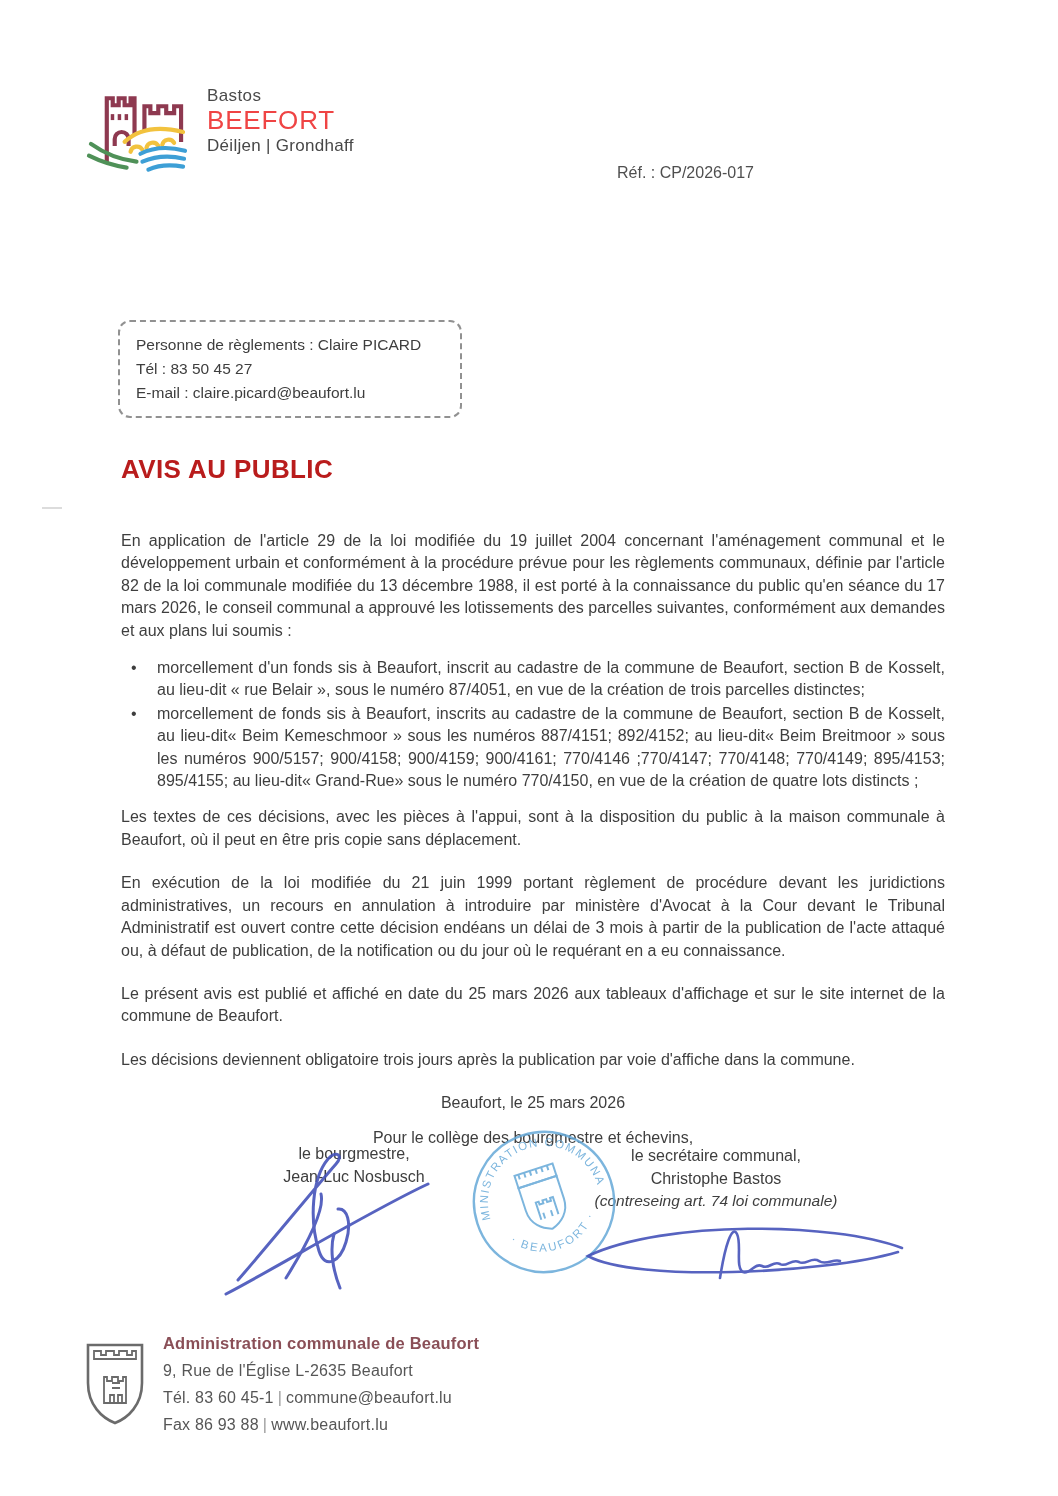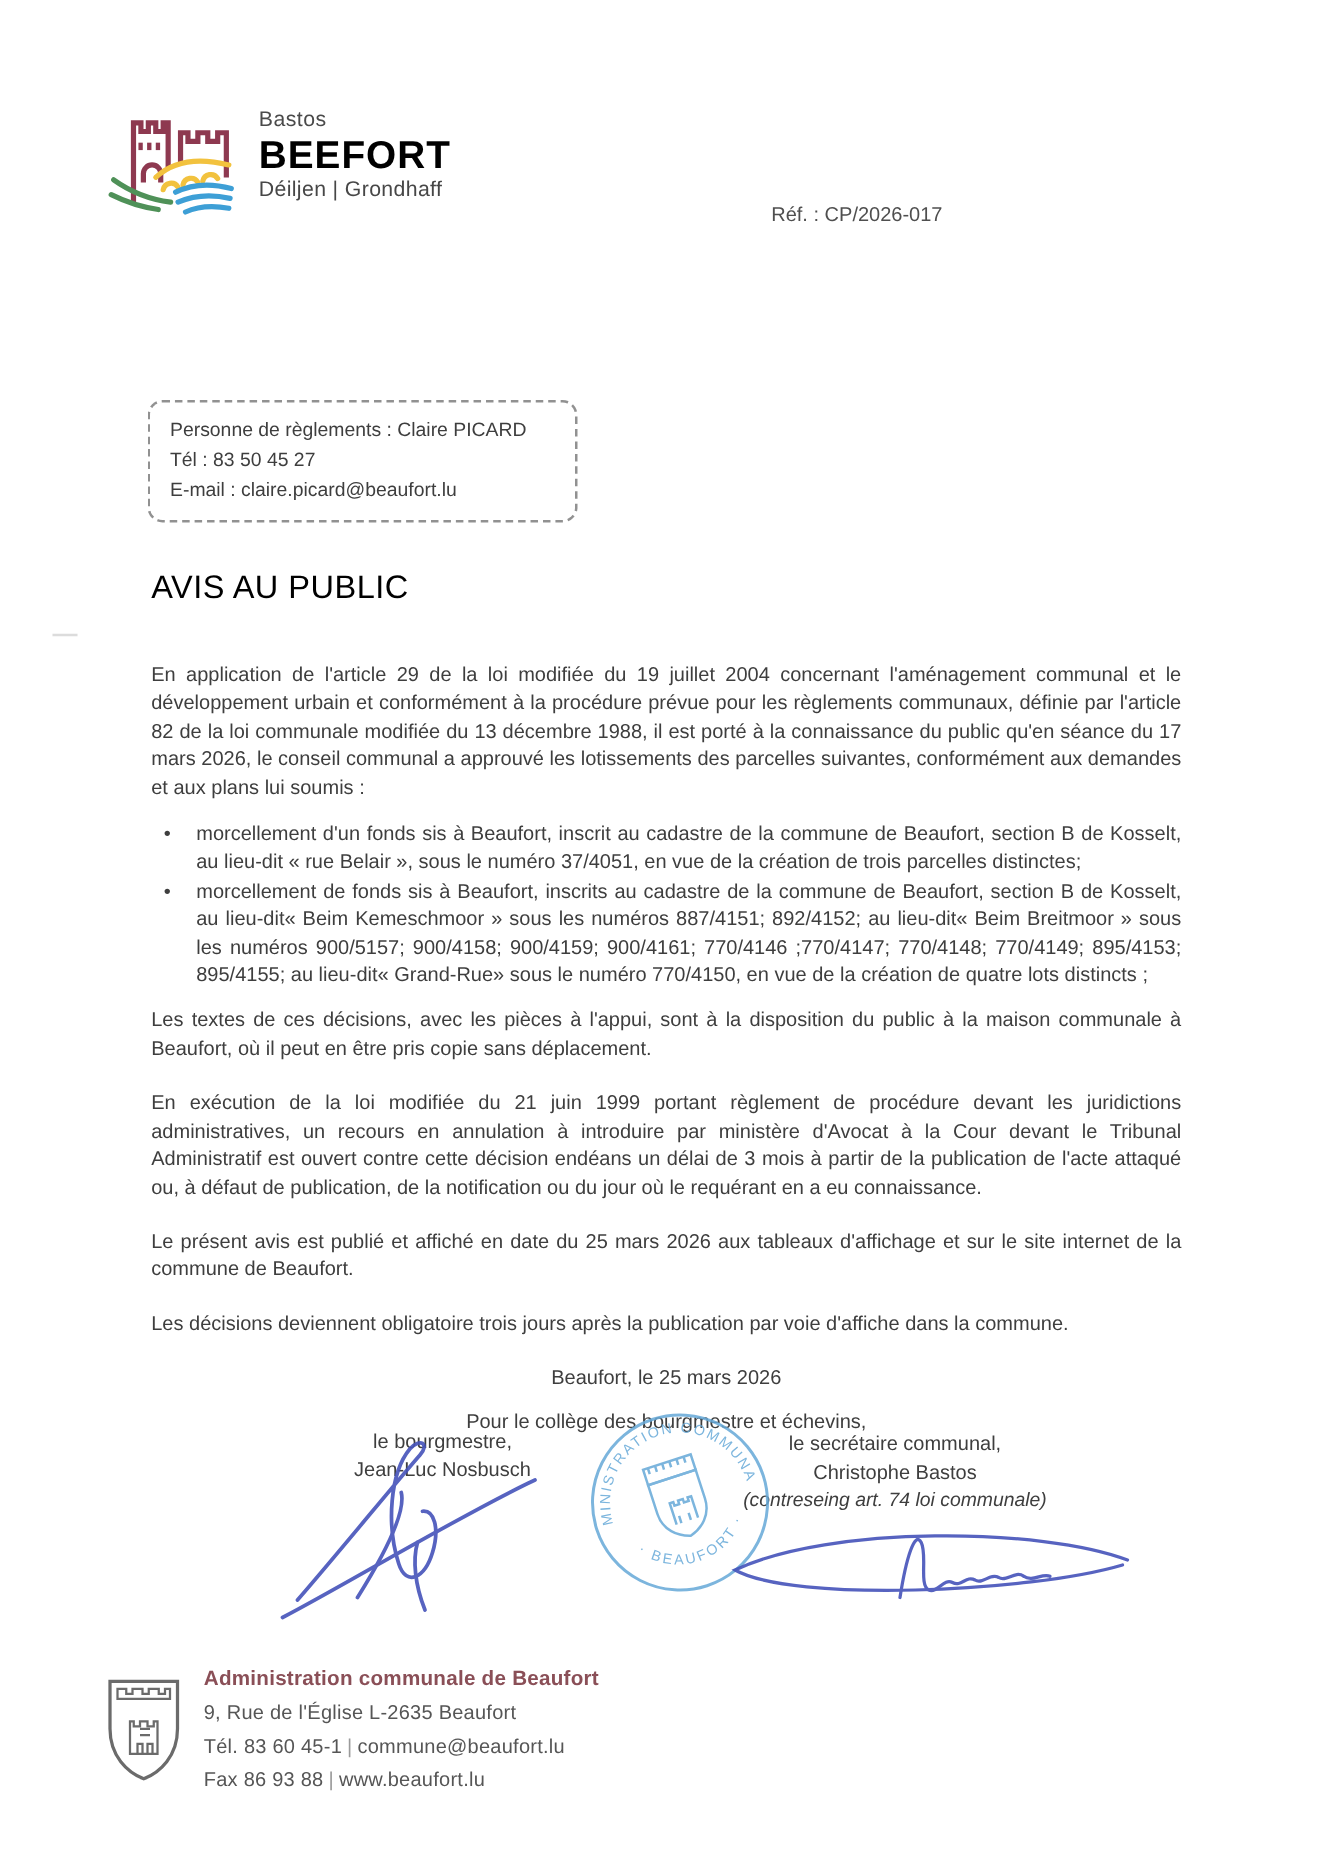--- a/index.html
+++ b/index.html
@@ -4,31 +4,31 @@
 <style>
   html,body{margin:0;padding:0;background:#ffffff;}
   .page{
     position:relative; width:1058px; height:1496px; background:#ffffff;
     font-family:"Liberation Sans", sans-serif; color:#3e3e3e; overflow:hidden;
   }
   
   .logo-block{position:absolute; left:85px; top:82px; display:flex; align-items:flex-start;}
   .logo-text{margin-left:18px; padding-top:4px;}
   .logo-gemeng{font-size:17px; color:#4a4a4a; letter-spacing:.4px;}
-  .logo-name{font-size:31px; font-weight:700; color:#000000; letter-spacing:.8px; line-height:1.15;}
+  .logo-name{font-size:26px; font-weight:400; color:#ef4444; letter-spacing:.8px; line-height:1.15;}
   .logo-sub{font-size:17px; color:#474747; letter-spacing:.3px;}
   .ref-line{position:absolute; left:617px; top:164px; font-size:16px; color:#4f4f4f;text-align:right;}
   
   .contact-box{
     position:absolute; left:118px; top:320px; width:308px;
     border:2px dashed #919191; border-radius:12px; padding:11px 16px;
     font-size:15.5px; line-height:1.55; color:#3e3e3e;
   }
   
-  .doc-title{position:absolute; left:121px; top:437px; font-size:26px; font-weight:400; color:#000000; letter-spacing:.4px;}
+  .doc-title{position:absolute; left:121px; top:437px; font-size:26px; font-weight:700; color:#b91c1c; letter-spacing:.4px;}
   .fold-mark{position:absolute; left:42px; top:507px; width:20px; height:2px; background:#cdcdcd; opacity:.7;}
   
   .doc-body{position:absolute; left:121px; top:530px; width:824px; font-size:16px; line-height:22.4px;}
   .doc-body p{margin:0 0 21px; text-align:justify;}
   ul.parcel-list{list-style:none; margin:-6px 0 14px; padding:0;}
   ul.parcel-list li{position:relative; padding-left:36px; text-align:justify; margin:0 0 1px;}
   ul.parcel-list li::before{content:"•"; position:absolute; left:10px; top:0; font-size:16px; color:#3e3e3e;}
   .center-line{text-align:center !important; margin:0 0 12px !important;}
   .date-line{margin-top:1px !important;}
   
@@ -93,21 +93,21 @@
     <div>Tél : 83 50 45 27</div>
     <div>E-mail : claire.picard@beaufort.lu</div>
   </div>
 
   <h1 class="doc-title">AVIS AU PUBLIC</h1>
   <div class="fold-mark"></div>
 
   <div class="doc-body">
     <p>En application de l'article 29 de la loi modifiée du 19 juillet 2004 concernant l'aménagement communal et le développement urbain et conformément à la procédure prévue pour les règlements communaux, définie par l'article 82 de la loi communale modifiée du 13 décembre 1988, il est porté à la connaissance du public qu'en séance du 17 mars 2026, le conseil communal a approuvé les lotissements des parcelles suivantes, conformément aux demandes et aux plans lui soumis :</p>
     <ul class="parcel-list">
-      <li>morcellement d'un fonds sis à Beaufort, inscrit au cadastre de la commune de Beaufort, section B de Kosselt, au lieu-dit « rue Belair », sous le numéro 37/4051, en vue de la création de trois parcelles distinctes;</li>
+      <li>morcellement d'un fonds sis à Beaufort, inscrit au cadastre de la commune de Beaufort, section B de Kosselt, au lieu-dit « rue Belair », sous le numéro 87/4051, en vue de la création de trois parcelles distinctes;</li>
       <li>morcellement de fonds sis à Beaufort, inscrits au cadastre de la commune de Beaufort, section B de Kosselt, au lieu-dit« Beim Kemeschmoor » sous les numéros 887/4151; 892/4152; au lieu-dit« Beim Breitmoor » sous les numéros 900/5157; 900/4158; 900/4159; 900/4161; 770/4146 ;770/4147; 770/4148; 770/4149; 895/4153; 895/4155; au lieu-dit« Grand-Rue» sous le numéro 770/4150, en vue de la création de quatre lots distincts ;</li>
     </ul>
     <p>Les textes de ces décisions, avec les pièces à l'appui, sont à la disposition du public à la maison communale à Beaufort, où il peut en être pris copie sans déplacement.</p>
     <p>En exécution de la loi modifiée du 21 juin 1999 portant règlement de procédure devant les juridictions administratives, un recours en annulation à introduire par ministère d'Avocat à la Cour devant le Tribunal Administratif est ouvert contre cette décision endéans un délai de 3 mois à partir de la publication de l'acte attaqué ou, à défaut de publication, de la notification ou du jour où le requérant en a eu connaissance.</p>
     <p>Le présent avis est publié et affiché en date du 25 mars 2026 aux tableaux d'affichage et sur le site internet de la commune de Beaufort.</p>
     <p>Les décisions deviennent obligatoire trois jours après la publication par voie d'affiche dans la commune.</p>
     <p class="center-line date-line">Beaufort, le 25 mars 2026</p>
     <p class="center-line">Pour le collège des bourgmestre et échevins,</p>
   </div>
 

